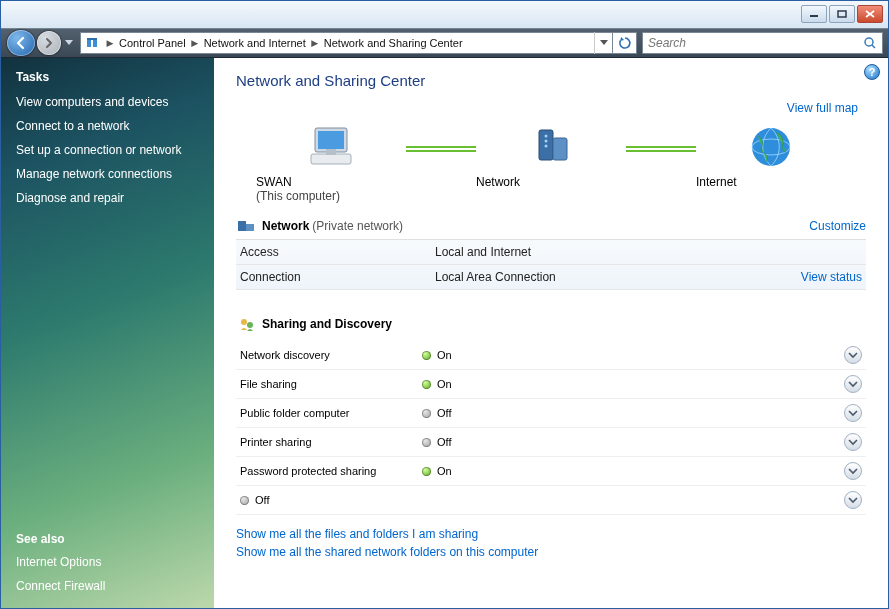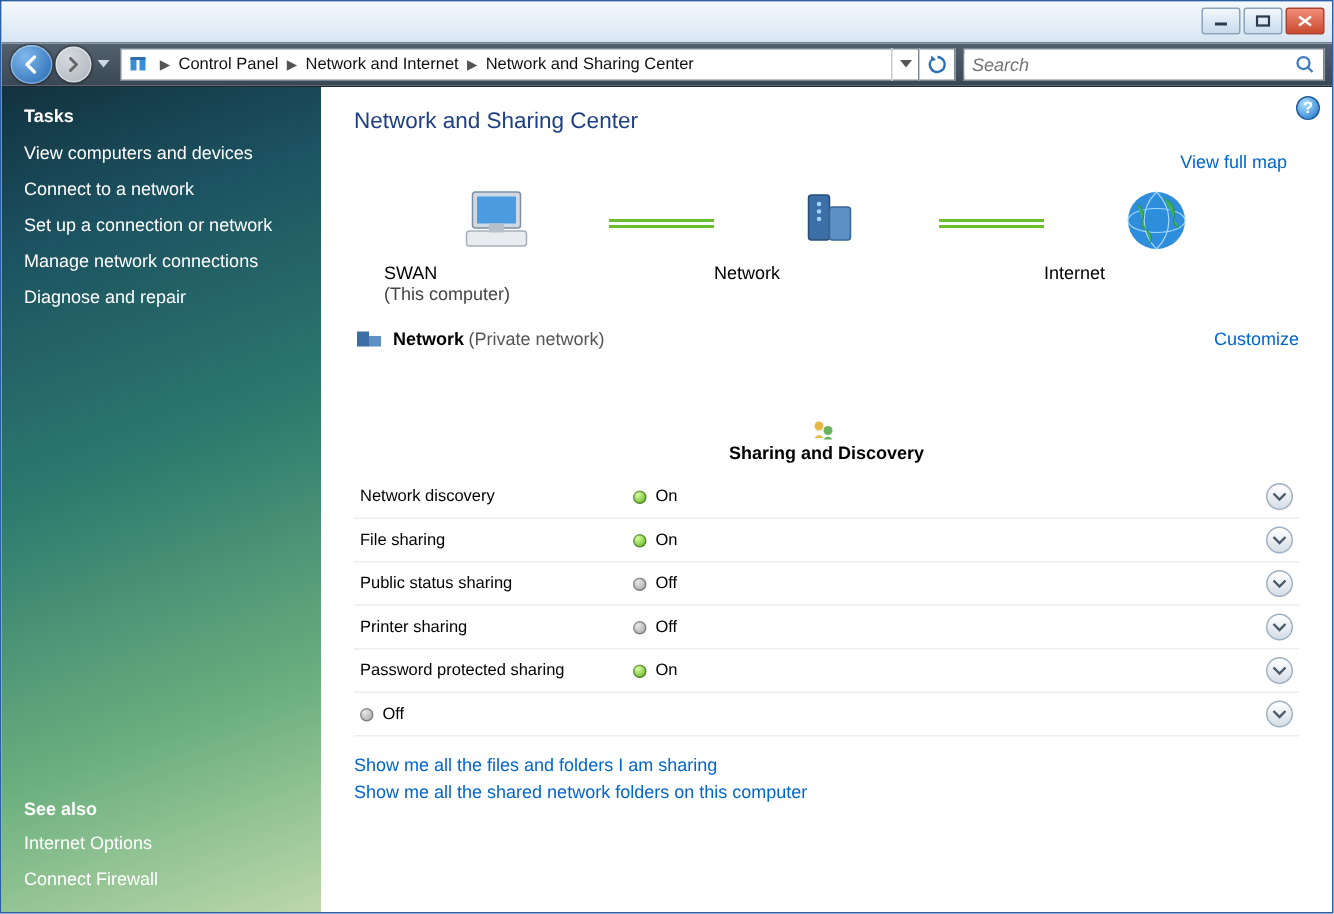--- a/index.html
+++ b/index.html
@@ -226,22 +226,33 @@
       <div class="icon-sm">
         <svg width="20" height="16">
             <rect x="1" y="3" width="8" height="10" fill="#3b6fa6"></rect>
             <rect x="9" y="6" width="8" height="7" fill="#5d90c4"></rect>
           </svg>
       </div>
       <span class="title">Network</span>
       <span class="sub">(Private network)</span>
       <span class="link right-link">Customize</span>
     </div>
-
-    <div class="section-head" style="margin-top:32px;flex-direction:column;">
+    <div class="info-table">
+      <div class="info-row">
+        <div class="k">Access</div>
+        <div class="v">Local and Internet</div>
+      </div>
+      <div class="info-row">
+        <div class="k">Connection</div>
+        <div class="v">Local Area Connection</div>
+        <div class="rl"><span class="link">View status</span></div>
+      </div>
+    </div>
+
+    <div class="section-head" style="margin-top:19px;">
       <div class="icon-sm">
         <svg width="18" height="16">
             <circle cx="6" cy="6" r="3" fill="#e5b84a"></circle>
             <circle cx="12" cy="9" r="3" fill="#6bb35a"></circle>
             <path d="M3 14 Q6 10 9 14 Z" fill="#e5b84a"></path>
             <path d="M9 15 Q12 11 15 15 Z" fill="#6bb35a"></path>
           </svg>
       </div>
       <span class="title">Sharing and Discovery</span>
     </div>
@@ -265,21 +276,21 @@
             <span class="dot on"></span>
             <span>On</span>
           </div>
           <div class="expand">
             <svg width="10" height="8">
               <path d="M1 2 L5 6 L9 2" fill="none" stroke="#4a5a6b" stroke-width="1.6"></path>
             </svg>
           </div>
         </div>
         <div class="disc-row">
-          <div class="k">Public status sharing</div>
+          <div class="k">Public folder computer</div>
           <div class="v">
             <span class="dot off"></span>
             <span>Off</span>
           </div>
           <div class="expand">
             <svg width="10" height="8">
               <path d="M1 2 L5 6 L9 2" fill="none" stroke="#4a5a6b" stroke-width="1.6"></path>
             </svg>
           </div>
         </div>

